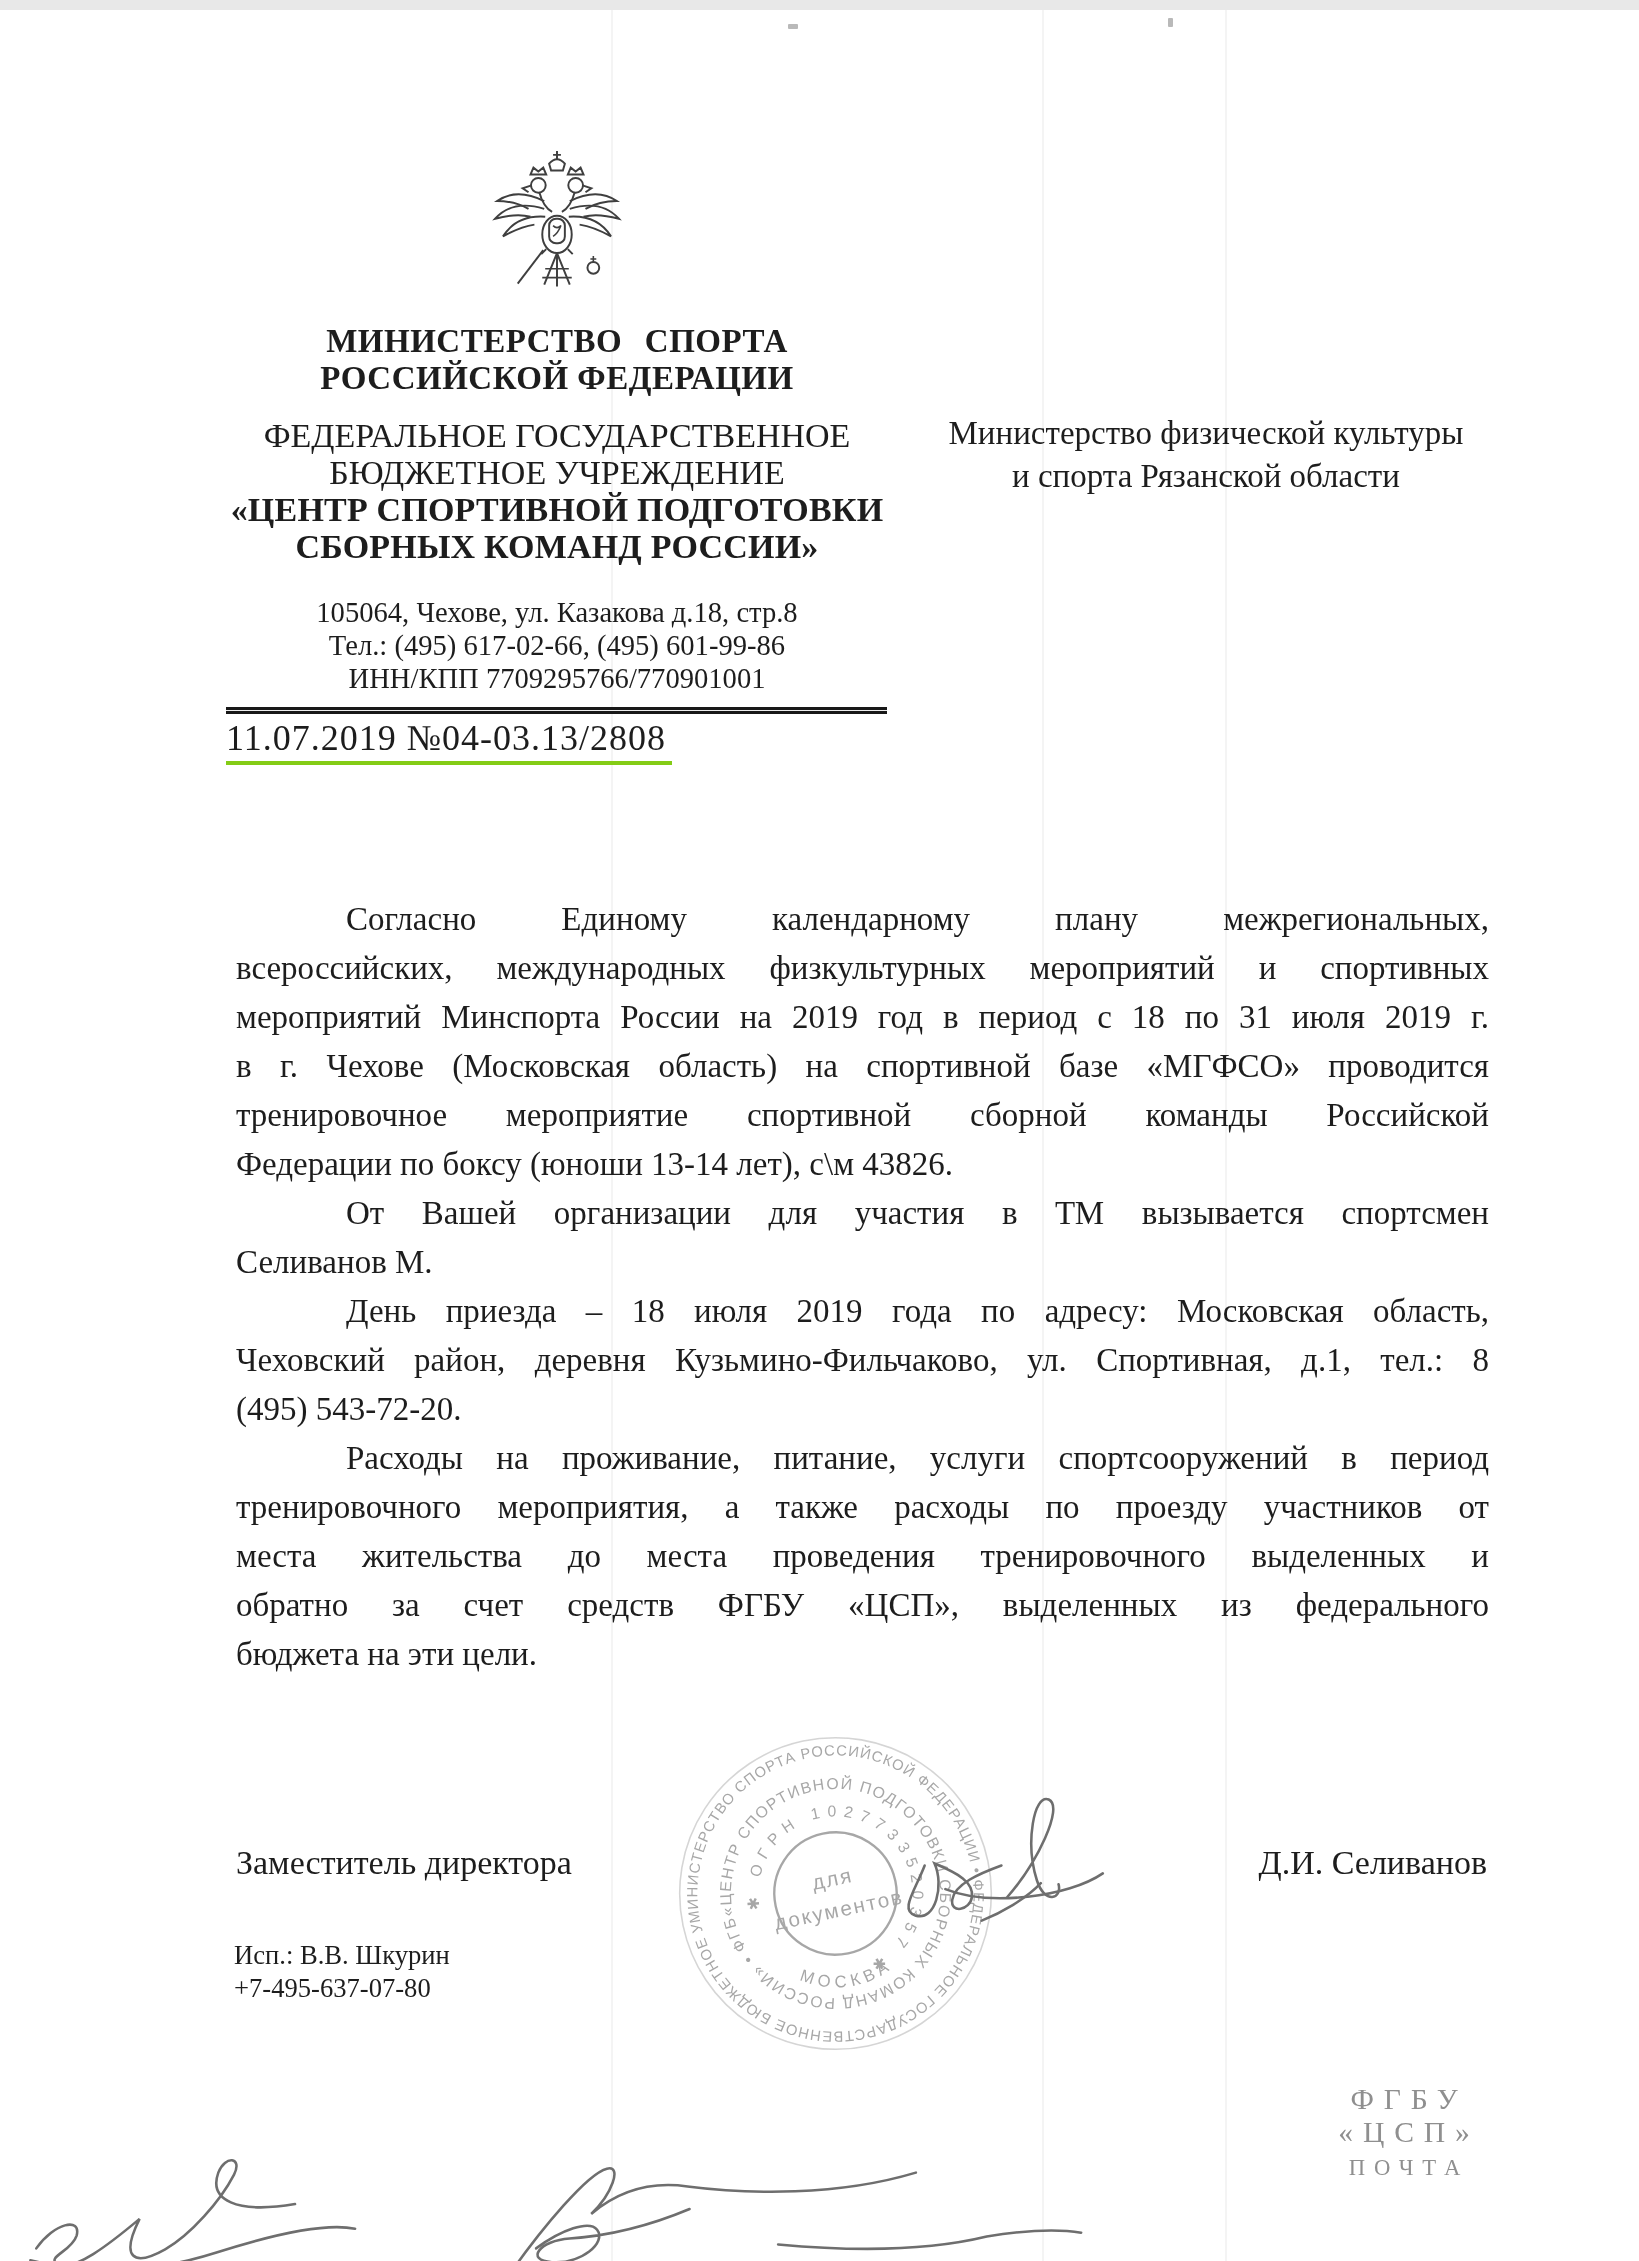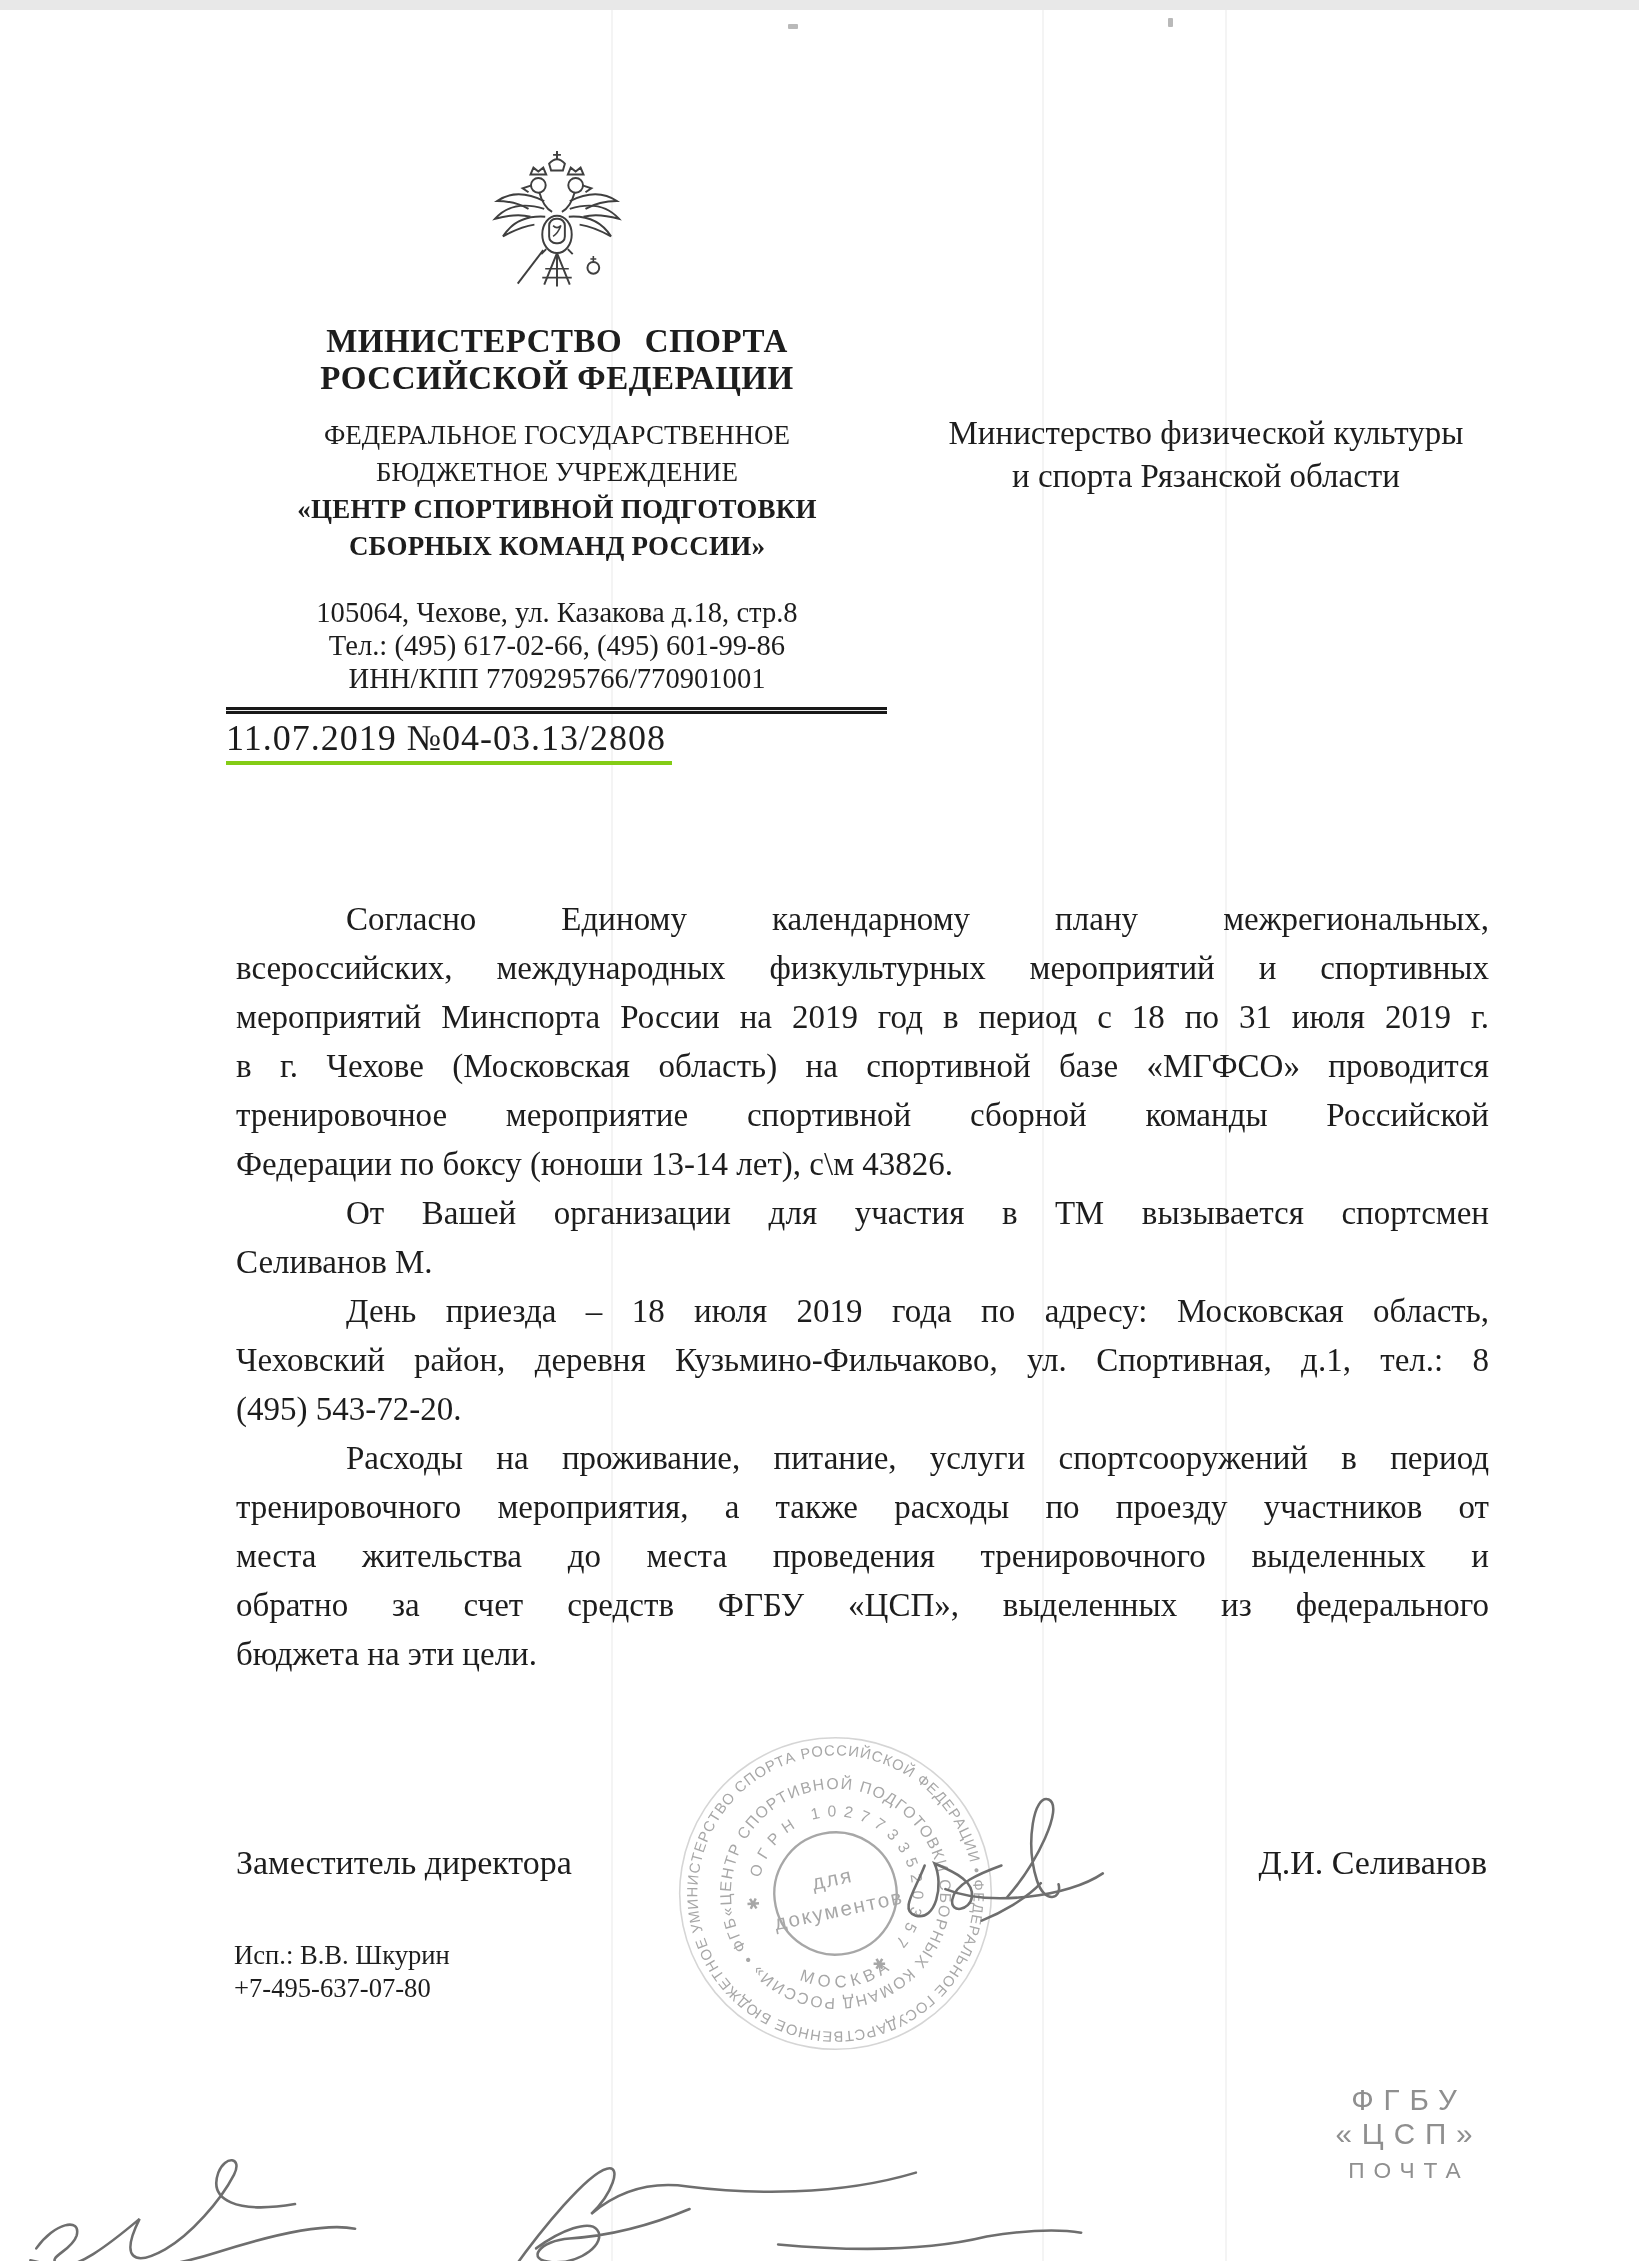--- a/index.html
+++ b/index.html
@@ -14,21 +14,21 @@
   }
   
   .scanline{position:absolute;top:0;bottom:0;width:2px;background:rgba(0,0,0,0.045);}
   .speck{position:absolute;background:#b9b9b9;border-radius:1px;}
 
   
   .left-col{position:absolute;left:227px;top:138px;width:660px;text-align:center;}
   .emblem{display:block;margin:0 auto;}
   .ministry{margin-top:9.9px;font-weight:bold;font-size:33px;line-height:37px;letter-spacing:0.5px;}
   .ministry .ln1{word-spacing:13.8px;}
-  .org{margin-top:19.7px;font-size:27px;line-height:37px;}
+  .org{margin-top:19.7px;font-size:34px;line-height:37px;}
   .org .b{font-weight:bold;letter-spacing:0.2px;}
   .addr{margin-top:31.5px;font-size:28.6px;line-height:33px;}
   .right-col{position:absolute;left:891px;top:402px;width:630px;text-align:center;font-size:33px;line-height:43px;}
 
   .rule{position:absolute;left:226px;top:697px;width:661px;height:6.9px;
         background:linear-gradient(to bottom,#181818 0 3px,#ededed 3px 3.9px,#181818 3.9px 6.9px);}
   .refline{position:absolute;left:226px;top:707px;font-size:36px;letter-spacing:1px;}
   .refline span{display:inline-block;border-bottom:4px solid #84cc16;padding:0 5.9px 2px 0;}
 
   
@@ -43,21 +43,21 @@
 
   
   .seal{position:absolute;left:658px;top:1706px;}
   .seal text{font-family:"Liberation Sans","DejaVu Sans",sans-serif;fill:#9b9b9b;}
   .sig-svg{position:absolute;}
   .sig-svg path{fill:none;stroke:#6e6e6e;stroke-width:2.6;stroke-linecap:round;}
 
   
   .executor{position:absolute;left:234px;top:1929px;font-size:26.6px;line-height:33px;}
   .mailstamp{position:absolute;left:1281px;top:2073px;width:256px;text-align:center;
-             color:#8f8f8f;font-family:Liberation Sans, sans-serif;}
+             color:#8f8f8f;font-family:Liberation Serif, serif;}
   .mailstamp .l1{font-size:29.6px;letter-spacing:9.9px;}
   .mailstamp .l2{font-size:22.7px;letter-spacing:8.9px;margin-top:5.9px;}
 
   .emblem path,.emblem circle,.emblem ellipse,.emblem rect{stroke:#3f3f3f;fill:none;}
 </style>
 </head>
 <body>
 
 <div class="page">
 

